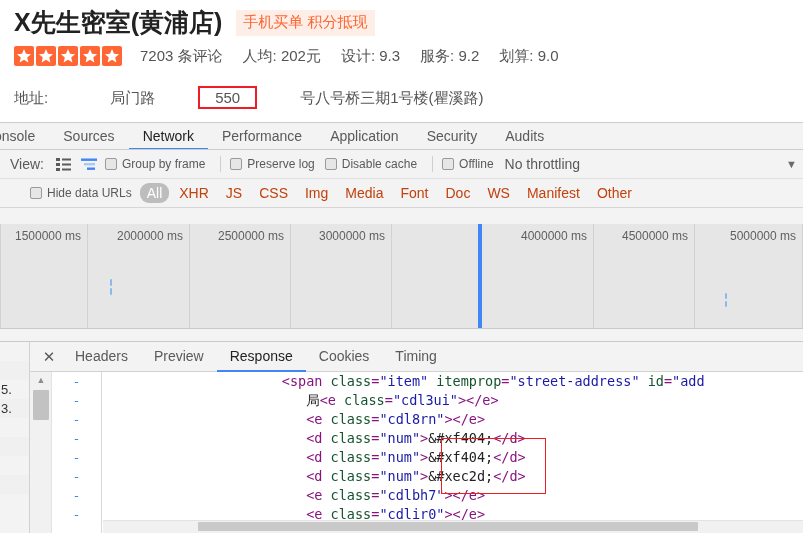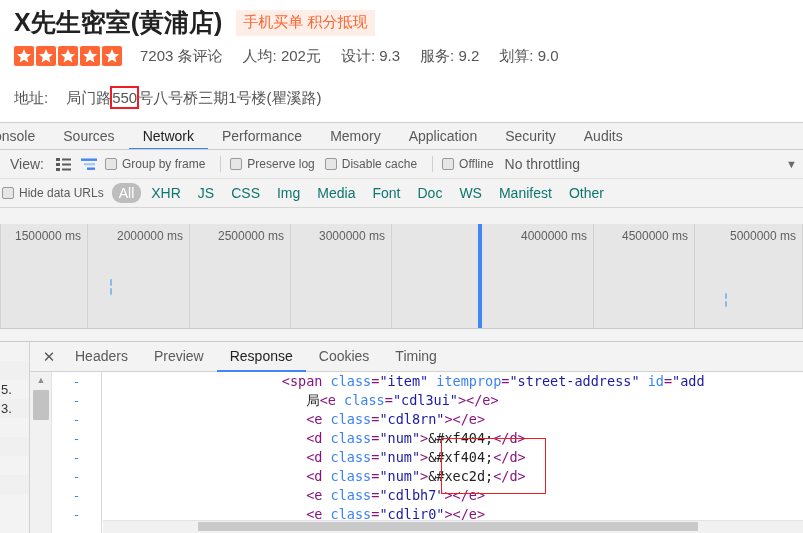--- a/index.html
+++ b/index.html
@@ -39,26 +39,26 @@
     width: 20px; height: 20px; background: #ff6633;
     border-radius: 2px; position: relative;
   }
   .star svg { position: absolute; left: 2px; top: 2px; }
   .stat { font-size: 15px; color: #555; margin-right: 20px; }
   .stat:last-child { margin-right: 0; }
 
   .shop-addr {
     position: absolute; left: 14px; top: 88px;
     font-size: 15px; color: #555; white-space: nowrap;
-    display: flex; align-items: baseline;
+    display: flex; align-items: baseline; gap: 44px;
   }
   .addr-label { margin-right: 18px; }
   .addr-hl {
     outline: 2px solid #ee1c25; outline-offset: 0px;
-    padding: 1px 0px; margin: 0 1px;
+    padding: 1px 15px; margin: 0 1px;
   }
 
   
   .devtools {
     position: absolute; left: 0; top: 122px; width: 803px; height: 411px;
     background: #f3f3f3;
     border-top: 1px solid #cdcdcd;
     font-family: "Liberation Sans", "DejaVu Sans", sans-serif;
   }
 
@@ -100,25 +100,26 @@
   .tb-sep {
     width: 1px; height: 16px; background: #cfcfcf; margin: 0 7px;
     flex: 0 0 auto;
   }
   .throttle { font-size: 14px; color: #5a5a5a; margin-left: 3px; white-space: nowrap; }
   .caret-down { margin-left: auto; margin-right: 6px; font-size: 11px; color: #6b6b6b; }
 
   
   .filterbar {
     height: 29px; display: flex; align-items: center;
+    padding-left: 28px;
     border-bottom: 1px solid #d6d6d6;
     background: #f3f3f3; overflow: hidden;
   }
   .filter-pill {
-    font-size: 14px; color: #0f766e; padding: 2px 7px;
+    font-size: 14px; color: #c2410c; padding: 2px 7px;
     border-radius: 9px; white-space: nowrap; margin-right: 3px;
   }
   .filter-pill.active { background: #bdbdbd; color: #fff; }
 
   
   .ruler {
     position: relative; height: 105px; background: #e6e6e6;
     border-bottom: 1px solid #c9c9c9; overflow: hidden; margin-top: 16px;
   }
   .ruler-cell {
@@ -205,21 +206,21 @@
     position: absolute; left: 73px; right: 0; top: 0; bottom: 0;
     overflow: hidden;
   }
   .cl {
     height: 19px; line-height: 19px; white-space: pre;
     font-family: "DejaVu Sans Mono", "Liberation Mono", monospace;
     font-size: 13.5px;
   }
   .t-punct { color: #881280; }
   .t-tag   { color: #881280; }
-  .t-attr  { color: #3b82f6; }
+  .t-attr  { color: #14532d; }
   .t-val   { color: #1a1aa6; }
   .t-text  { color: #222; }
   .codebox {
     position: absolute; border: 1.5px solid #ee1c25; pointer-events: none;
   }
   .hscroll {
     position: absolute; left: 95px; right: 105px; bottom: 2px; height: 9px;
     background: #c9c9c9; border-radius: 1px;
   }
   .hscroll-track {
@@ -282,21 +283,20 @@
     </div>
   </div>
 
   <div class="devtools">
 
     <div class="tabstrip">
       <div class="tab">onsole</div>
       <div class="tab">Sources</div>
       <div class="tab active">Network</div>
       <div class="tab">Performance</div>
-      <div class="tab">Memory</div>
       <div class="tab">Application</div>
       <div class="tab">Security</div>
       <div class="tab">Audits</div>
     </div>
 
     <div class="toolbar">
       <span class="tb-label">View:</span>
 
       <span class="icon-btn">
         <svg width="15" height="13" viewBox="0 0 15 13">

